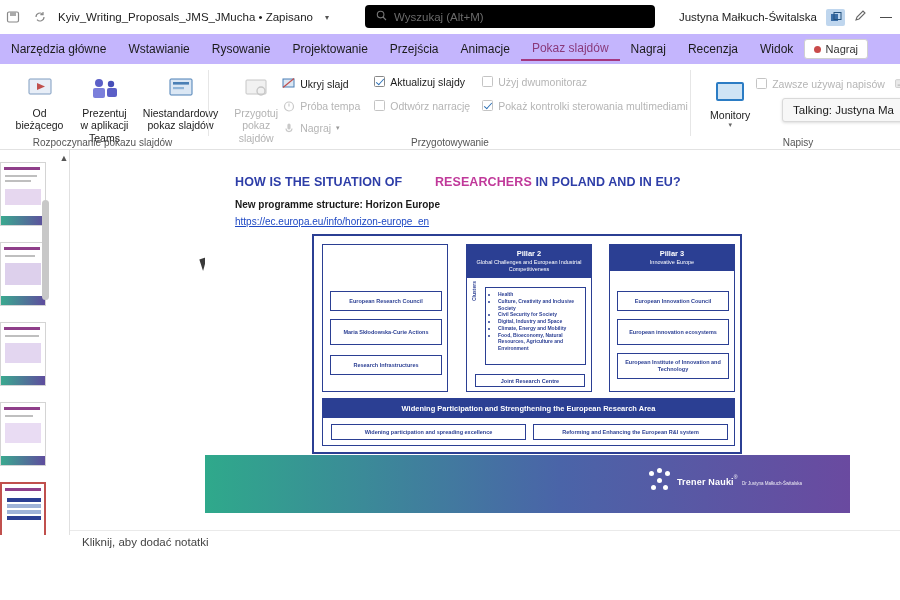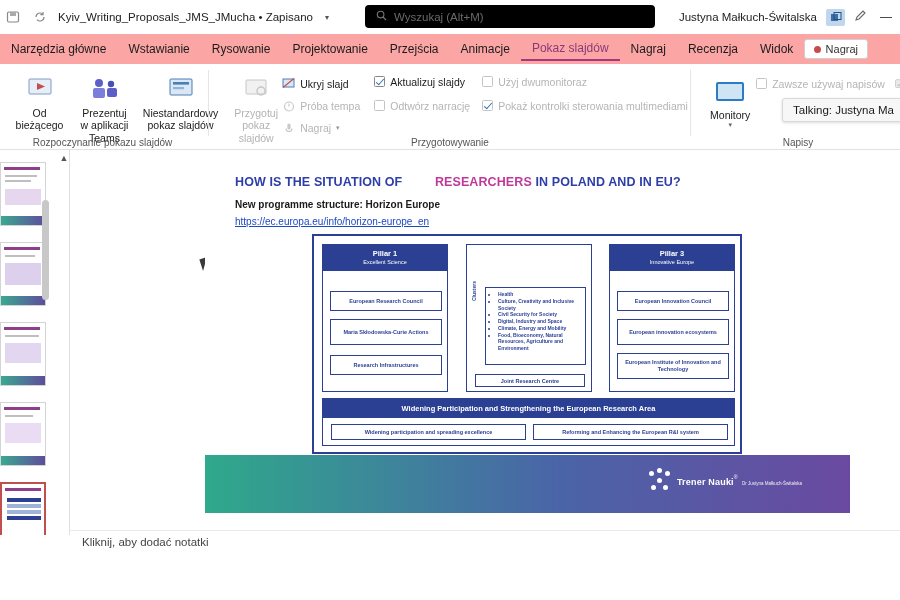--- a/index.html
+++ b/index.html
@@ -51,21 +51,21 @@
     width: 19px; height: 17px; background: #bfd6ee; border-radius: 2px;
     display: inline-flex; align-items: center; justify-content: center;
     font-size: 9px; color: #24527f;
   }
   .tb-pen { color: #555; font-size: 13px; }
   .tb-min { color: #333; font-size: 12px; padding: 0 4px; }
 
   
   .tabsbar {
     position: absolute; top: 34px; left: 0; width: 900px; height: 30px;
-    background: #fca5a5;
+    background: #c4b5fd;
     display: flex; align-items: center;
     font-size: 12px; color: #1b1b1b;
   }
   .tab {
     padding: 4px 11px; white-space: nowrap; cursor: default;
   }
   .tab.active {
     color: #8a3a7b;
     border-bottom: 2.5px solid #a4377f;
     font-weight: normal;
@@ -551,30 +551,30 @@
     <div class="slide">
       <div class="s-title">
         <span>HOW IS THE SITUATION OF </span><span class="hl">RESEARCHERS</span><span> IN POLAND AND IN EU?</span>
       </div>
       <div class="s-sub">New programme structure: Horizon Europe</div>
       <div class="s-link">https://ec.europa.eu/info/horizon-europe_en</div>
 
       <div class="diagram">
 
         <div class="pillar p1">
-          <div class="p-head">
-            <span class="t1">Pillar 1</span>
-            <span class="t2">Excellent Science</span>
-          </div>
           <div class="p-item" style="top:46px;">European Research Council</div>
           <div class="p-item tall" style="top:74px;">Maria Skłodowska-Curie Actions</div>
           <div class="p-item" style="top:110px;">Research Infrastructures</div>
         </div>
 
         <div class="pillar p2">
+          <div class="p-head">
+            <span class="t1">Pillar 2</span>
+            <span class="t2">Global Challenges and European Industrial Competitiveness</span>
+          </div>
           <div class="clusters-label">Clusters</div>
           <div class="clusters">
             <ul>
               <li>Health</li>
               <li>Culture, Creativity and Inclusive Society</li>
               <li>Civil Security for Society</li>
               <li>Digital, Industry and Space</li>
               <li>Climate, Energy and Mobility</li>
               <li>Food, Bioeconomy, Natural Resources, Agriculture and Environment</li>
             </ul>

